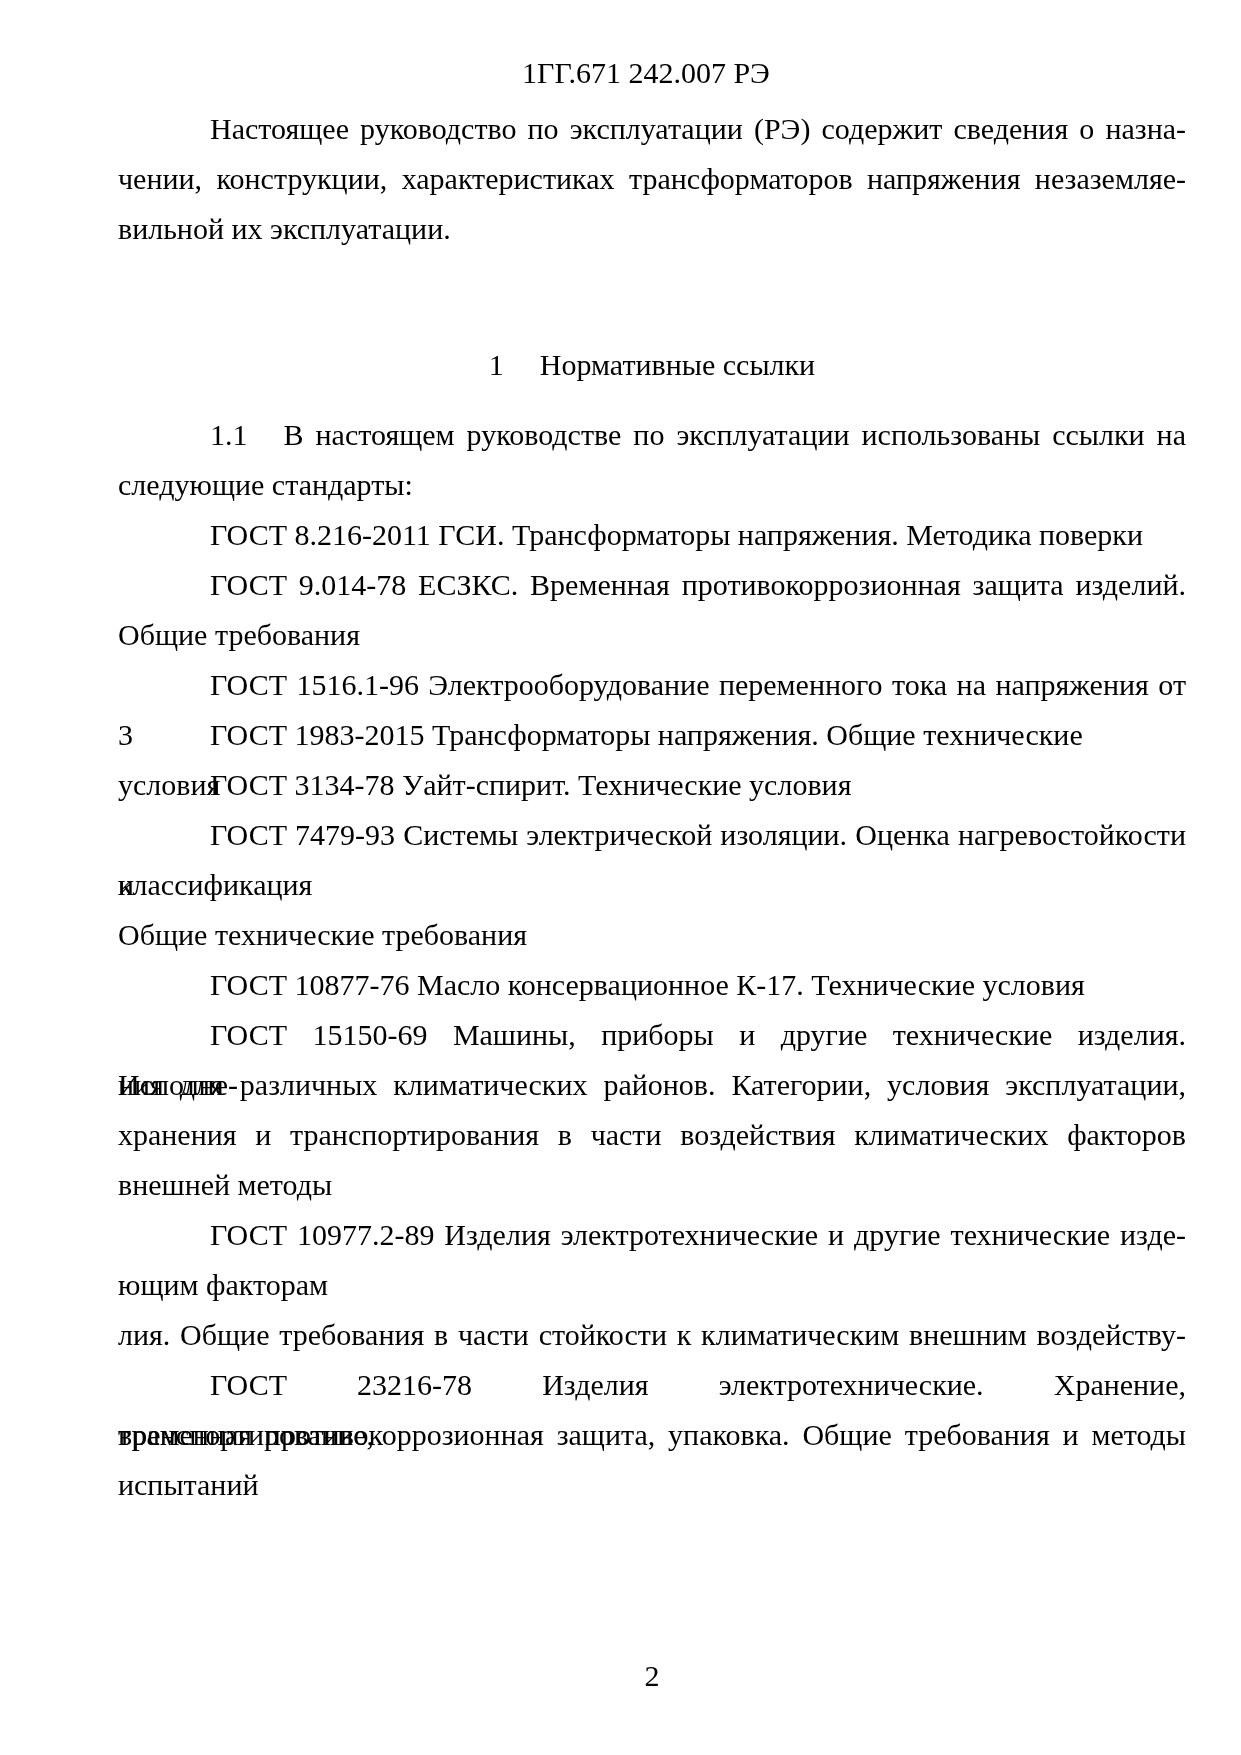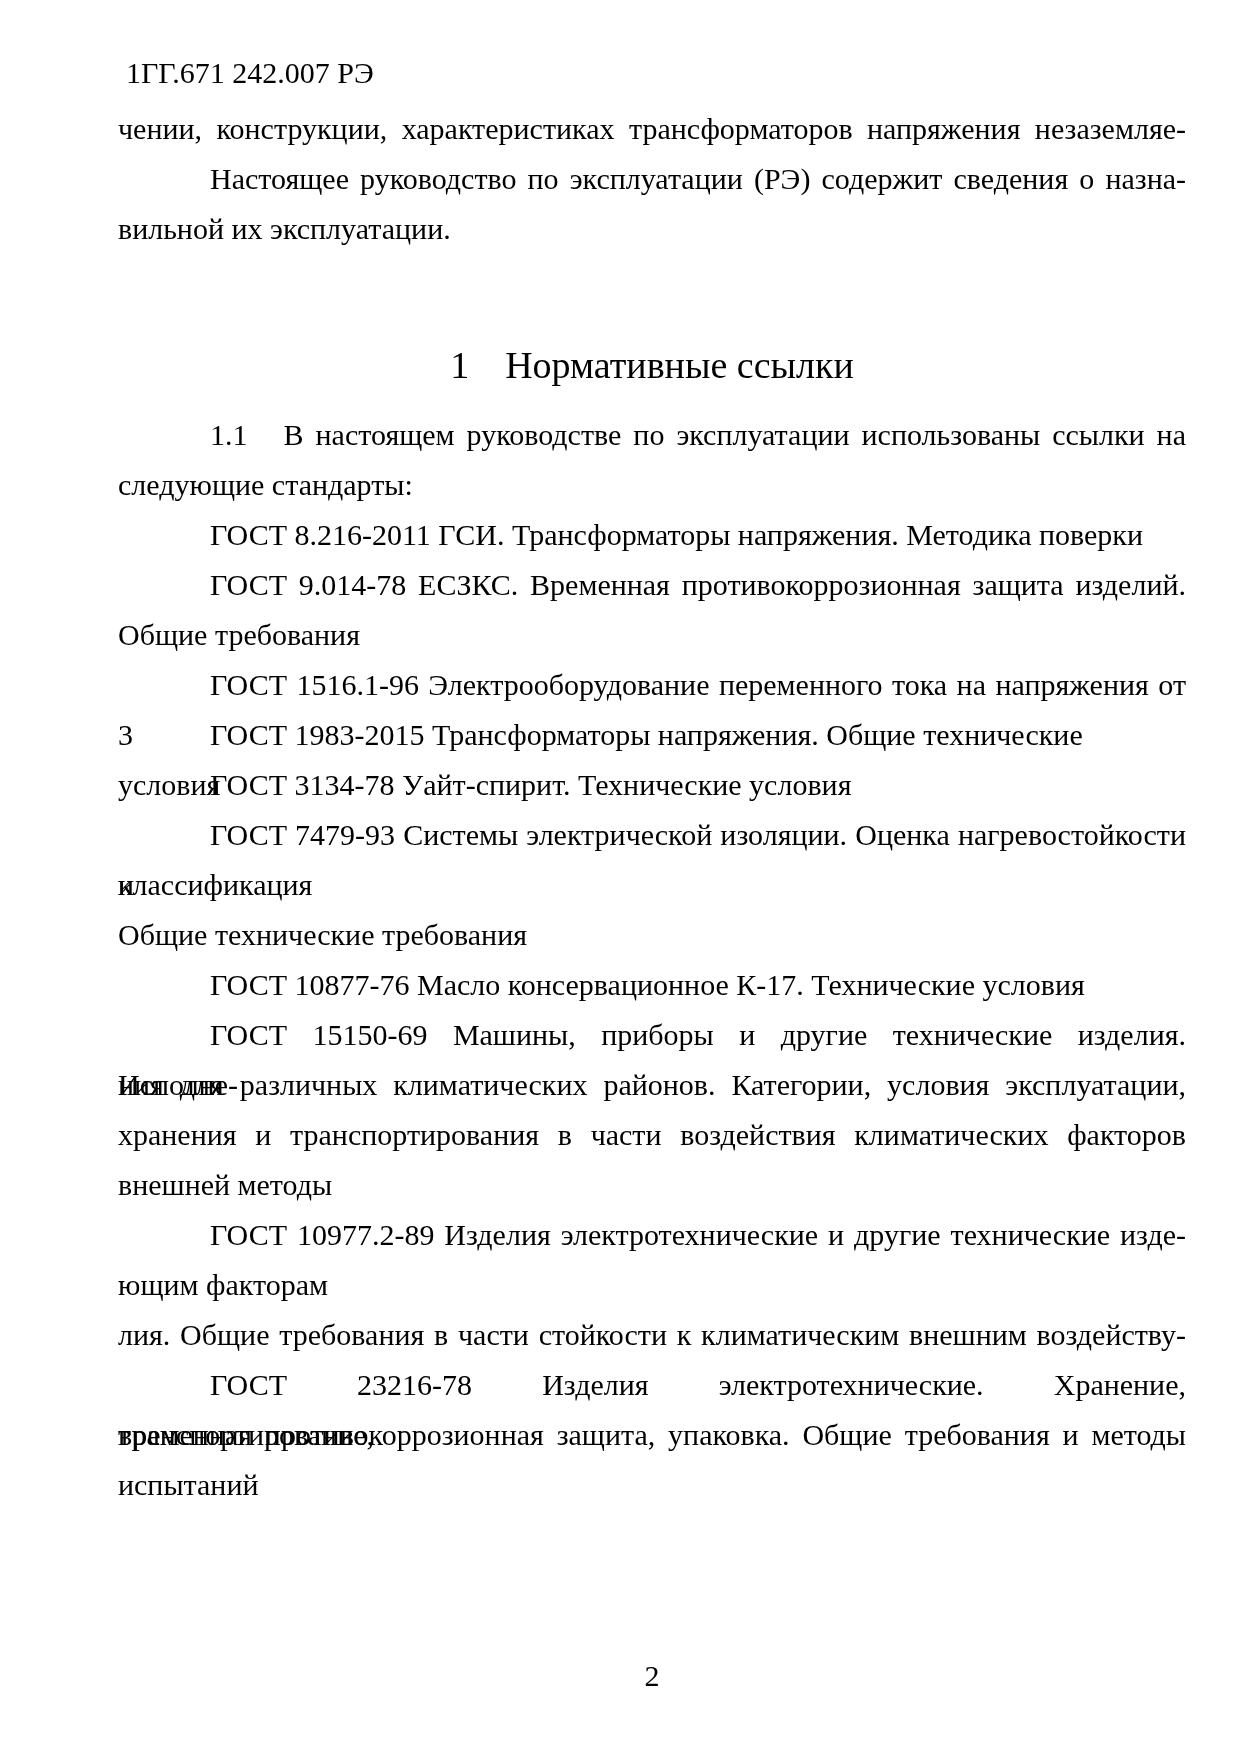--- a/index.html
+++ b/index.html
@@ -13,39 +13,39 @@
     height: 1755px;
     background: #ffffff;
     color: #000000;
     font-family: "Liberation Serif", "DejaVu Serif", serif;
     font-size: 30px;
     overflow: hidden;
   }
   .doc-code {
     position: absolute;
     top: 48px;
-    left: 126px;
+    left: 112px;
     width: 1068px;
     line-height: 50px;
-    text-align: left;
+    text-align: center;
     white-space: nowrap;
   }
   .intro {
     position: absolute;
     top: 104px;
     left: 118px;
     width: 1068px;
   }
   .heading {
     position: absolute;
     top: 340px;
     left: 118px;
     width: 1068px;
     margin: 0;
-    font-size: 38px;
+    font-size: 30px;
     font-weight: normal;
     line-height: 50px;
     text-align: center;
     white-space: nowrap;
   }
   .heading .heading-title {
     margin-left: 36px;
   }
   .body-lines {
     position: absolute;
@@ -74,22 +74,22 @@
   }
 </style>
 </head>
 <body>
 
 <div class="page">
 
   <div class="doc-code">1ГГ.671 242.007 РЭ</div>
 
   <div class="intro">
+      <div class="line indent stretch">Настоящее руководство по эксплуатации (РЭ) содержит сведения о назна-</div>
       <div class="line stretch">чении, конструкции, характеристиках трансформаторов напряжения незаземляе-</div>
-      <div class="line indent stretch">Настоящее руководство по эксплуатации (РЭ) содержит сведения о назна-</div>
       <div class="line">вильной их эксплуатации.</div>
     </div>
 
   <h1 class="heading"><span>1</span><span class="heading-title">Нормативные ссылки</span></h1>
 
   <div class="body-lines">
       <div class="line indent stretch">1.1&nbsp;&nbsp;&nbsp;В настоящем руководстве по эксплуатации использованы ссылки на</div>
       <div class="line">следующие стандарты:</div>
       <div class="line indent">ГОСТ 8.216-2011 ГСИ. Трансформаторы напряжения. Методика поверки</div>
       <div class="line indent stretch">ГОСТ 9.014-78 ЕСЗКС. Временная противокоррозионная защита изделий.</div>

